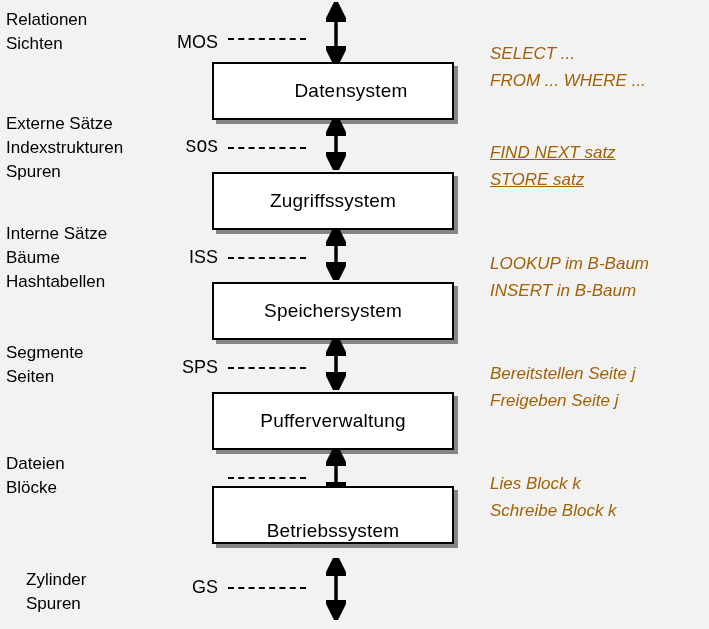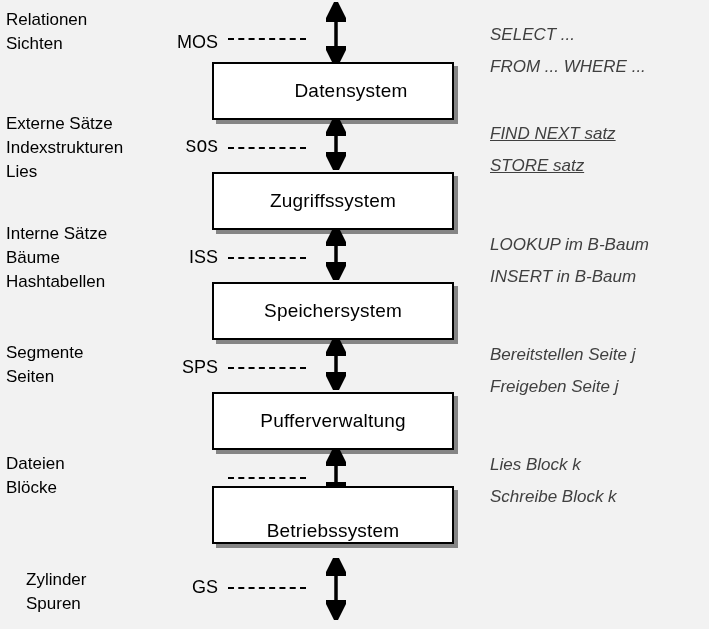--- a/index.html
+++ b/index.html
@@ -64,24 +64,25 @@
     color: #000000;
     font-family: "Liberation Sans", sans-serif;
     white-space: pre-line;
   }
   
   .side-right {
     position: absolute;
     left: 490px;
     font-style: italic;
     font-size: 17px;
-    line-height: 32px;
-    color: #404040;
+    line-height: 27px;
+    color: #a16207;
     font-family: "Liberation Sans", sans-serif;
     white-space: pre-line;
+    margin-top: 21px;
   }
   
   .arrow-seg {
     position: absolute;
     left: 326px;
   }
 </style>
 </head>
 <body>
 
@@ -151,21 +152,21 @@
     <span class="box-label">Pufferverwaltung</span>
   </div>
   <div class="box" style="top:486px;align-items:flex-end;">
     <span class="box-label">Betriebssystem</span>
   </div>
 
   <div class="side-left" style="top:8px;">Relationen
 Sichten</div>
   <div class="side-left" style="top:112px;">Externe Sätze
 Indexstrukturen
-Lies</div>
+Spuren</div>
   <div class="side-left" style="top:222px;">Interne Sätze
 Bäume
 Hashtabellen</div>
   <div class="side-left" style="top:341px;">Segmente
 Seiten</div>
   <div class="side-left" style="top:452px;">Dateien
 Blöcke</div>
   <div class="side-left" style="top:568px;margin-left:20px;">Zylinder
 Spuren</div>
 

